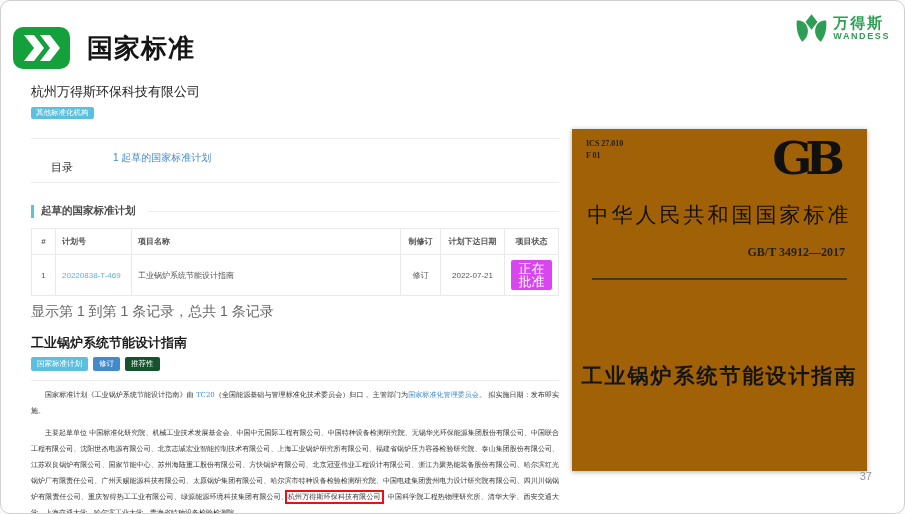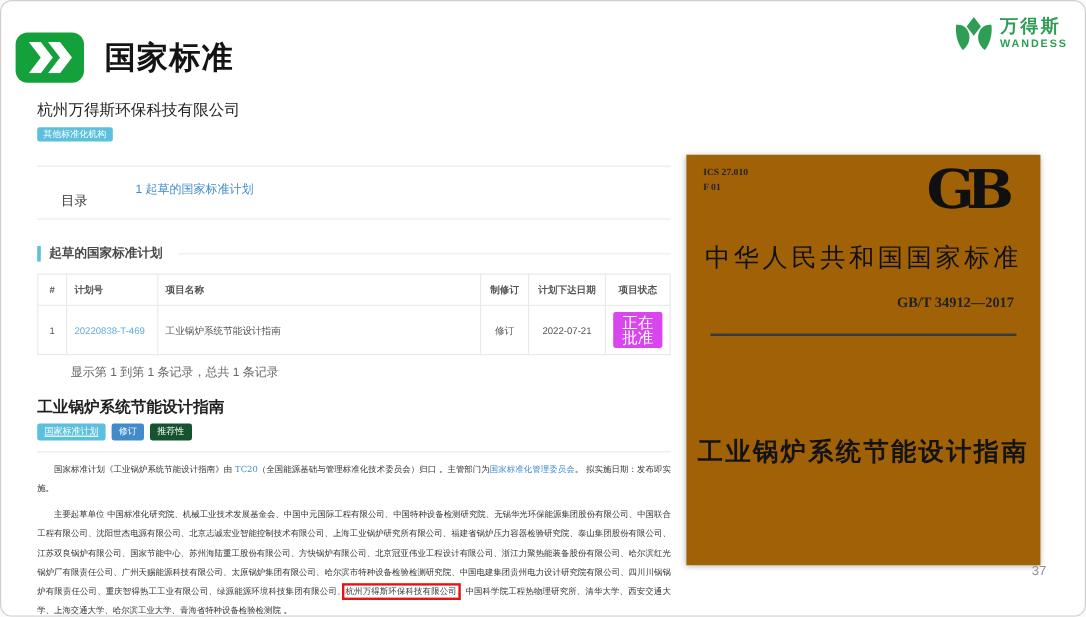--- a/index.html
+++ b/index.html
@@ -34,27 +34,27 @@
   .sec-title { font-size:10.5px; font-weight:bold; color:#4a4a4a; white-space:nowrap; }
   .sec-line { flex:1; height:1px; background:#eeeeee; margin-left:12px; }
   table.std { margin-top:9px; width:100%; border-collapse:collapse; font-size:8px; color:#555; }
   table.std th { border:1px solid #e9e9e9; padding:7px 6px; font-weight:bold;
                  text-align:left; color:#555; }
   table.std td { border:1px solid #e9e9e9; padding:5px 6px; color:#555; }
   .c-center { text-align:center !important; }
   .plan-link { color:#64aede; text-decoration:none; cursor:pointer; }
   .status-badge { display:inline-block; background:#d946ef; color:#fff; font-size:13px;
                   padding:2px 4px; border-radius:2px; line-height:1; }
-  .tbl-foot { margin-top:7px; font-size:10px; color:#666;margin-left:28px; }
+  .tbl-foot { margin-top:7px; font-size:14px; color:#666; }
   .d-title { margin-top:13px; font-family:"DejaVu Serif", serif; font-size:13px;
              font-weight:bold; color:#1f1f1f; }
   .d-sub { margin-top:2px; font-size:8.5px; color:#9aa0a6; }
   .d-badges { margin-top:5px; display:flex; gap:5px; }
   .d-badge { color:#fff; font-size:7.5px; padding:2px 6px; border-radius:2px; line-height:1.3; }
-  .b1 { background:#5bc0de;text-decoration:underline; } .b2 { background:#428bca; } .b3 { background:#14532d; }
+  .b1 { background:#5bc0de; } .b2 { background:#428bca; } .b3 { background:#14532d; }
   .d-divider { border-top:1px solid #ececec; margin-top:9px; }
   .d-para { margin-top:6px; font-family:"DejaVu Serif", serif; font-size:7px;
             line-height:16px; color:#333; text-align:justify; text-indent:2em; }
   .p-link { color:#428bca; text-decoration:none; cursor:pointer; }
   .red-box { outline:2px solid #e81212; outline-offset:1px; }
 
   
   .page { position:absolute; left:571px; top:128px; width:295px; height:342px;
           background:#a16207; box-shadow:0 1px 5px rgba(60,60,60,0.40); }
   .ics { position:absolute; left:14px; top:9px; font-family:"Liberation Serif", serif;

